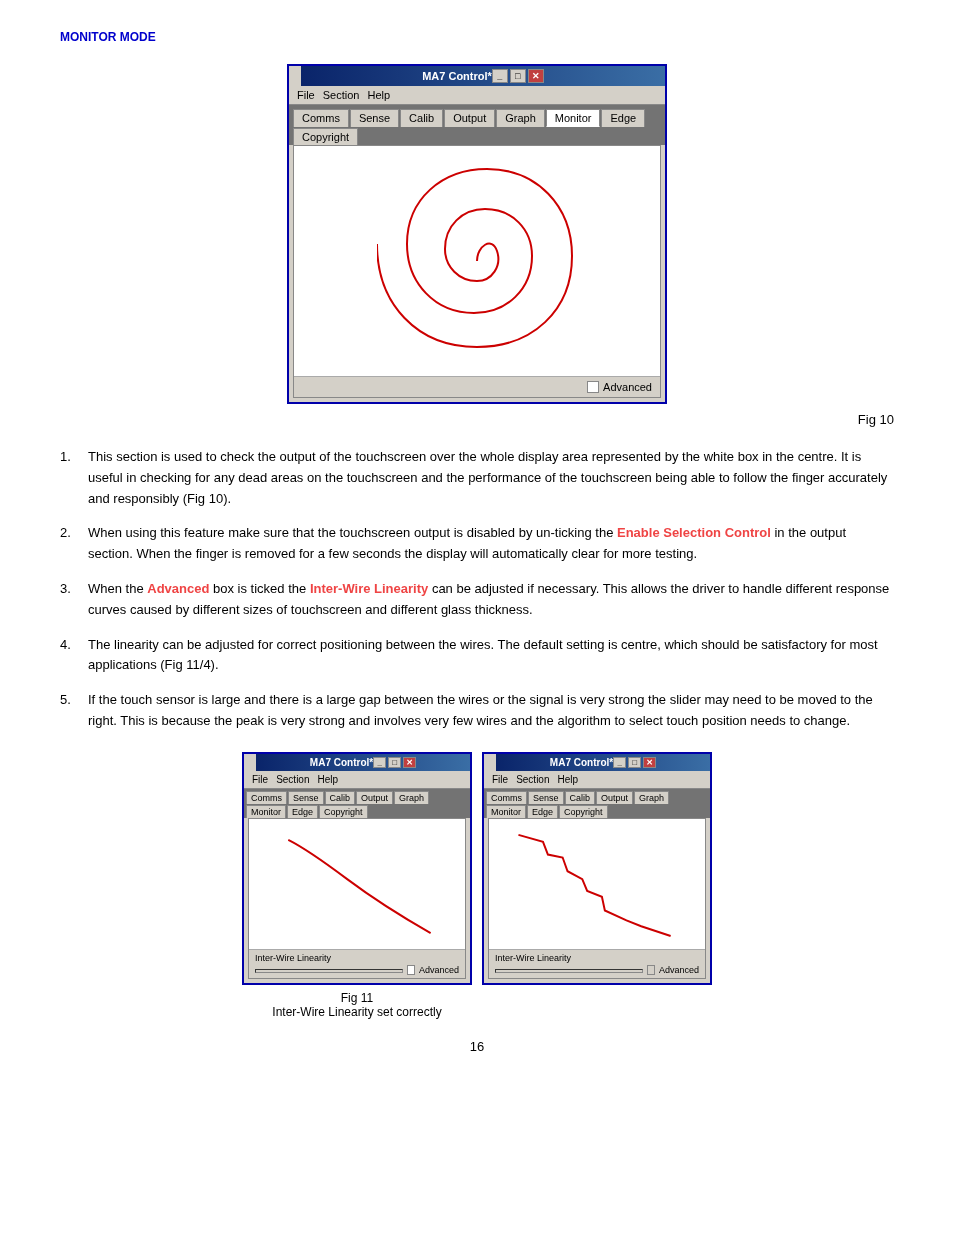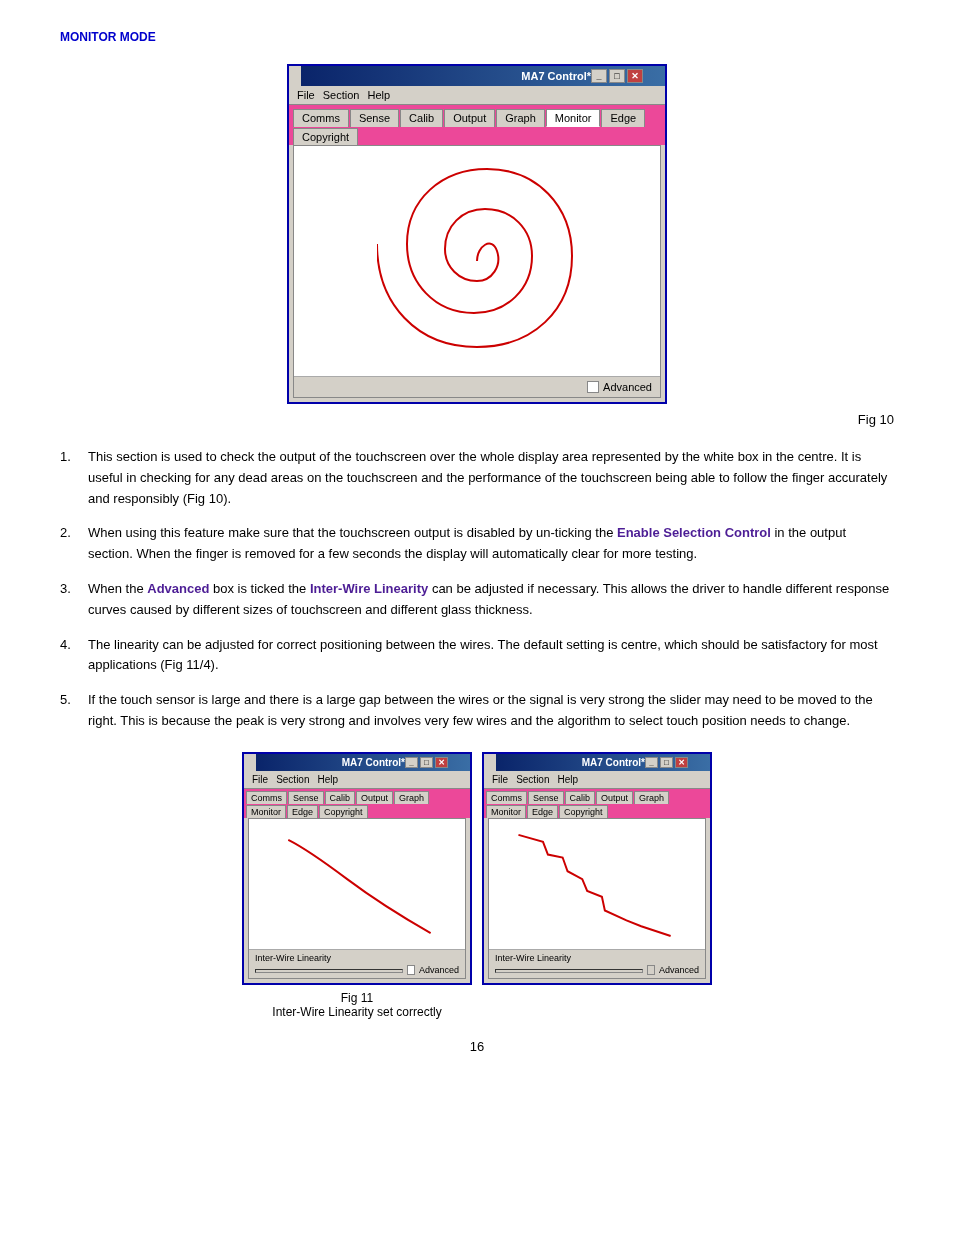--- a/index.html
+++ b/index.html
@@ -26,23 +26,23 @@
       background: #d4d0c8;
       width: 380px;
       margin: 0 auto;
       font-size: 11px;
       font-family: 'Tahoma', Arial, sans-serif;
     }
 
     .win-titlebar {
       background: linear-gradient(to right, #0a246a, #3a6ea5);
       color: white;
-      padding: 3px 22px;
-      display: flex;
-      justify-content: flex-end;
+      padding: 3px 6px;
+      display: flex;
+      justify-content: center;
       align-items: center;
       font-size: 11px;
       font-weight: bold;
       margin-left: 12px;
     }
 
     .win-titlebar-buttons {
       display: flex;
       gap: 2px;
     }
@@ -70,21 +70,21 @@
     }
 
     .win-menu-item {
       padding: 1px 4px;
       cursor: pointer;
     }
 
     .win-tabs {
       display: flex;
       padding: 4px 4px 0 4px;
-      background: #ec4899;
+      background: #737373;
       gap: 1px;
       flex-wrap: wrap;
     }
 
     .win-tab {
       padding: 2px 8px;
       border: 1px solid #888;
       border-bottom: none;
       background: #d4d0c8;
       font-size: 11px;
@@ -152,21 +152,21 @@
       font-size: 13px;
       line-height: 1.6;
     }
 
     .numbered-list li .num {
       min-width: 28px;
       font-size: 13px;
     }
 
     .highlight-blue {
-      color: #4c1d95;
+      color: #ef4444;
       font-weight: bold;
     }
 
     
     .figures-row {
       display: flex;
       gap: 10px;
       margin-top: 20px;
       justify-content: center;
     }

